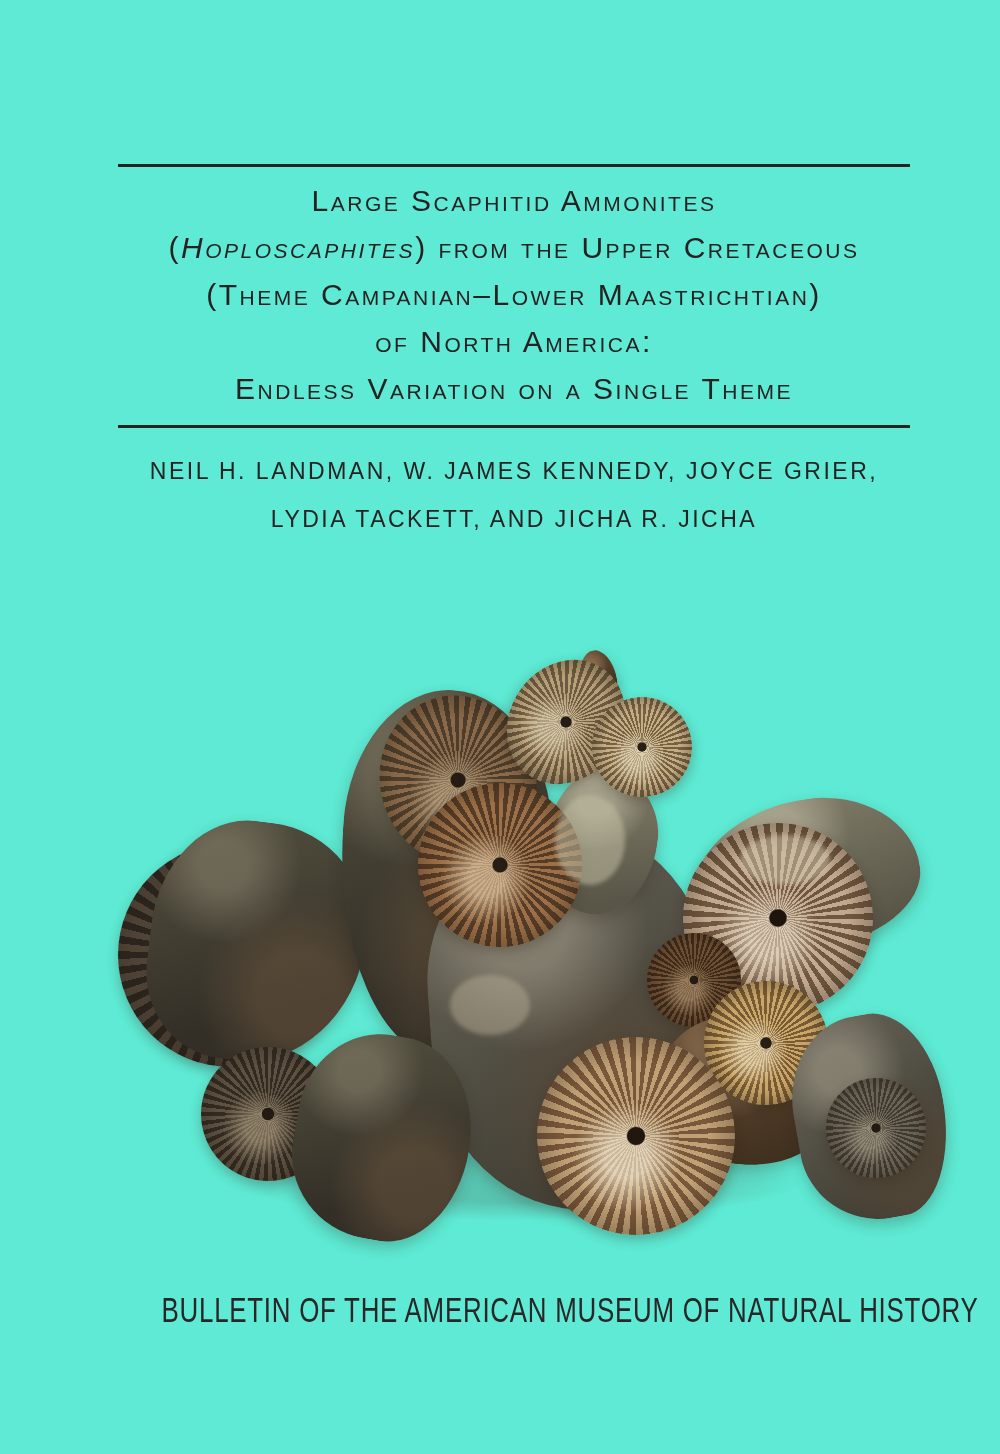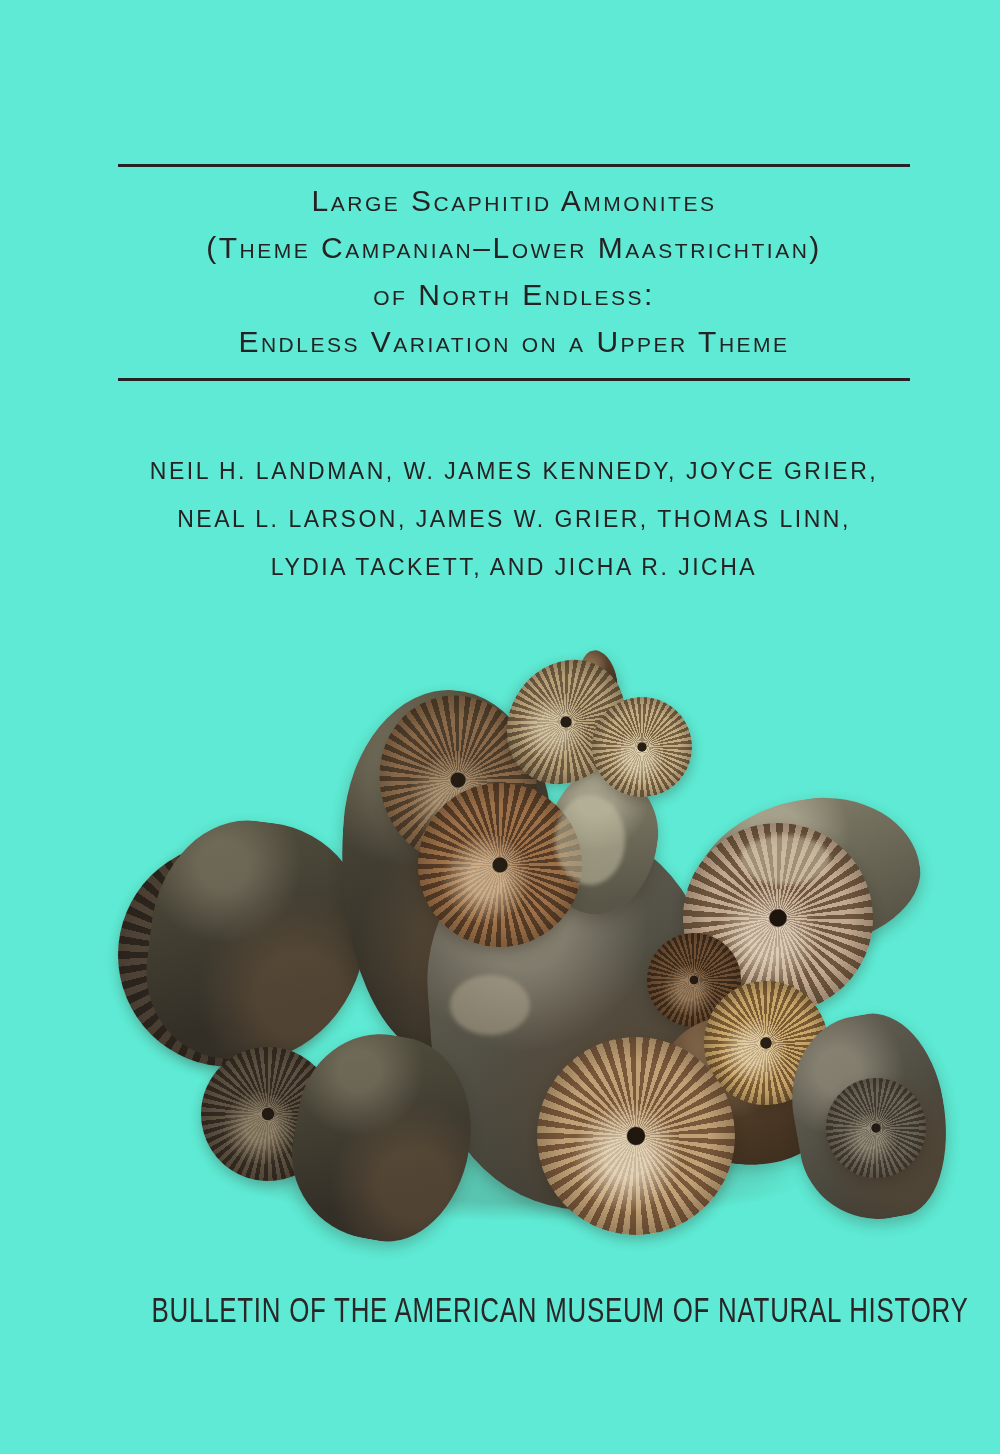--- a/index.html
+++ b/index.html
@@ -18,21 +18,21 @@
     font-size:30px;line-height:47px;letter-spacing:2.5px;
     font-variant:small-caps;font-weight:400;white-space:nowrap;
   }
   .title-italic{font-style:italic;}
 
   
   .authors-block{position:absolute;left:118px;top:447px;width:792px;text-align:center;}
   .author-line{font-size:23px;line-height:48px;letter-spacing:2.5px;white-space:nowrap;}
 
   
-  .footer{position:absolute;left:8px;top:1290px;width:888px;text-align:center;}
+  .footer{position:absolute;left:18px;top:1290px;width:888px;text-align:center;}
   .footer-text{
     display:inline-block;font-size:35px;letter-spacing:1px;font-weight:400;
     transform:scaleX(.74);transform-origin:50% 50%;white-space:nowrap;color:#2a2627;
   }
 
   
   .photo{position:absolute;left:100px;top:645px;width:820px;height:600px;}
   .photo *{position:absolute;}
 
   .amm{
@@ -67,28 +67,28 @@
     background:radial-gradient(ellipse at center, rgba(70,62,48,.22) 0 40%, rgba(70,62,48,0) 72%);
   }
 </style>
 </head>
 <body>
 
 <div class="page">
 
   <div class="title-block">
     <div class="title-line">Large Scaphitid Ammonites</div>
+    <div class="title-line"><span>(</span><span class="title-italic">Hoploscaphites</span><span>) from the Upper Cretaceous</span></div>
     <div class="title-line">(Theme Campanian–Lower Maastrichtian)</div>
-    <div class="title-line">of North Endless:</div>
-    <div class="title-line">Endless Variation on a Upper Theme</div>
+    <div class="title-line">of North America:</div>
+    <div class="title-line">Endless Variation on a Single Theme</div>
   </div>
 
   <div class="authors-block">
     <div class="author-line">NEIL H. LANDMAN, W. JAMES KENNEDY, JOYCE GRIER,</div>
-    <div class="author-line">NEAL L. LARSON, JAMES W. GRIER, THOMAS LINN,</div>
     <div class="author-line">LYDIA TACKETT, AND JICHA R. JICHA</div>
   </div>
 
   <div class="photo" role="img" aria-label="Cluster of large scaphitid ammonite (Hoploscaphites) fossil shells preserved together in dark rock matrix">
 
     <div class="shadow" style="left:140px;top:495px;width:560px;height:80px;"></div>
 
     <div class="amm" style="left:18px;top:198px;width:224px;height:224px;
                 --r1:#55493c;--r2:#2e2720;--hl:rgba(196,178,146,.4);"></div>
 

